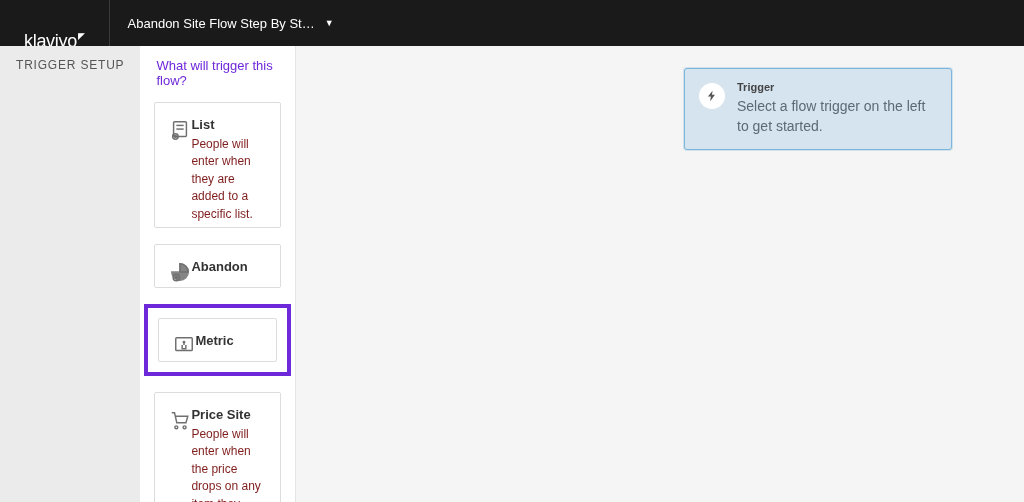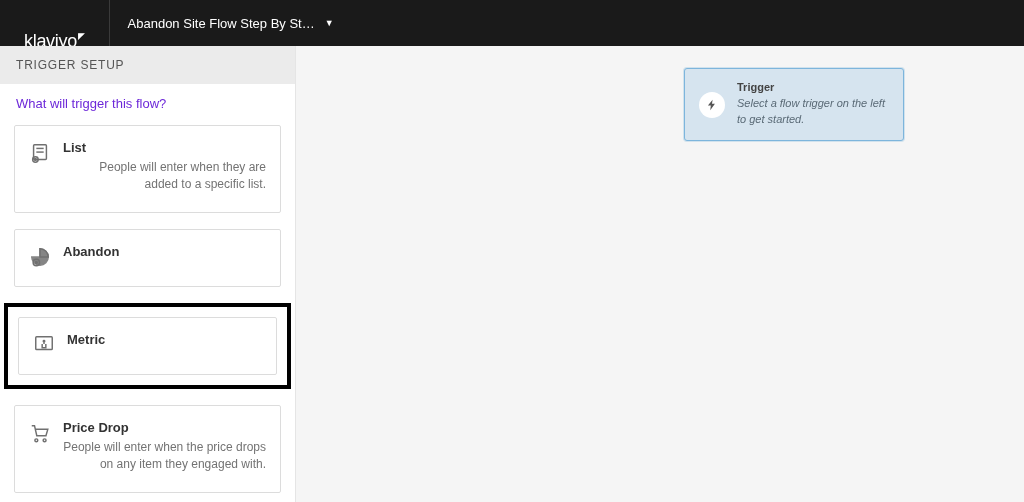--- a/index.html
+++ b/index.html
@@ -56,21 +56,21 @@
     }
     .main {
       display: flex;
       height: calc(100% - 46px);
     }
     .sidebar {
       width: 296px;
       background: #fff;
       border-right: 1px solid #e5e5e5;
       display: flex;
-      flex-direction: column;
+      flex-direction: row;
       position: relative;
     }
     .sidebar-header {
       background: #ebebeb;
       padding: 12px 16px;
       font-size: 12px;
       letter-spacing: 0.8px;
       color: #555;
       font-weight: 500;
     }
@@ -92,29 +92,28 @@
     }
     .question {
       font-size: 13px;
       color: #6d28d9;
       margin-bottom: 14px;
       margin-left: 2px;
     }
     .trigger-card {
       border: 1px solid #dcdcdc;
       border-radius: 2px;
-      padding: 14px 14px 18px 14px;
+      padding: 14px 14px 4px 14px;
       margin-bottom: 16px;
       display: flex;
-      gap: 12px;
       cursor: pointer;
       background: #fff;
     }
     .highlight-box {
-      border: 4px solid #000000;
+      border: 4px solid #6d28d9;
       padding: 10px 10px;
       margin: 0 -10px 16px -10px;
     }
     .highlight-box .trigger-card {
       margin-bottom: 0;
     }
     .trigger-icon {
       width: 22px;
       height: 22px;
       flex-shrink: 0;
@@ -125,41 +124,40 @@
       flex: 1;
     }
     .trigger-title {
       font-size: 13px;
       font-weight: 600;
       color: #333;
       margin-bottom: 4px;
     }
     .trigger-desc {
       font-size: 12px;
-      color: #737373;
+      color: #7f1d1d;
       line-height: 1.45;
-      text-align: right;
     }
     .canvas {
       flex: 1;
       position: relative;
       background: #f5f5f5;
     }
     .node {
       position: absolute;
       top: 22px;
       left: 388px;
-      width: 220px;
+      width: 268px;
       background: #d6e4ef;
       border: 1px solid #7db5dc;
       border-radius: 3px;
       padding: 12px 14px;
       display: flex;
       gap: 12px;
-      align-items: center;
+      align-items: flex-start;
       box-shadow: 0 0 0 1px rgba(125,181,220,0.3);
     }
     .node-icon-wrap {
       width: 26px;
       height: 26px;
       background: #fff;
       border-radius: 50%;
       display: flex;
       align-items: center;
       justify-content: center;
@@ -170,24 +168,23 @@
     .node-text {
       flex: 1;
     }
     .node-title {
       font-size: 11px;
       font-weight: 600;
       color: #444;
       margin-bottom: 3px;
     }
     .node-desc {
-      font-size: 11px;
+      font-size: 14px;
       color: #5a6a76;
       line-height: 1.45;
-      font-style: italic;
     }
     svg { display: block; }
   </style>
 </head>
 <body>
 
 <div class="topbar">
   <div class="logo-area">
     <span class="logo-text"><span>klaviyo</span><sup>◤</sup></span>
   </div>
@@ -251,21 +248,21 @@
 
       <div class="trigger-card" style="margin-bottom:0;">
         <div class="trigger-icon">
           <svg viewBox="0 0 24 24" width="22" height="22" fill="none" stroke="currentColor" stroke-width="1.6">
             <circle cx="8" cy="20" r="1.6"></circle>
             <circle cx="17" cy="20" r="1.6"></circle>
             <path d="M3 4 h3 l2.5 11 h10 l2-7 h-14"></path>
           </svg>
         </div>
         <div class="trigger-text">
-          <div class="trigger-title">Price Drop</div>
+          <div class="trigger-title">Price Site</div>
           <div class="trigger-desc">People will enter when the price drops on any item they engaged with.</div>
         </div>
       </div>
 
     </div>
   </div>
 
   <div class="canvas">
     <div class="node">
       <div class="node-icon-wrap">

